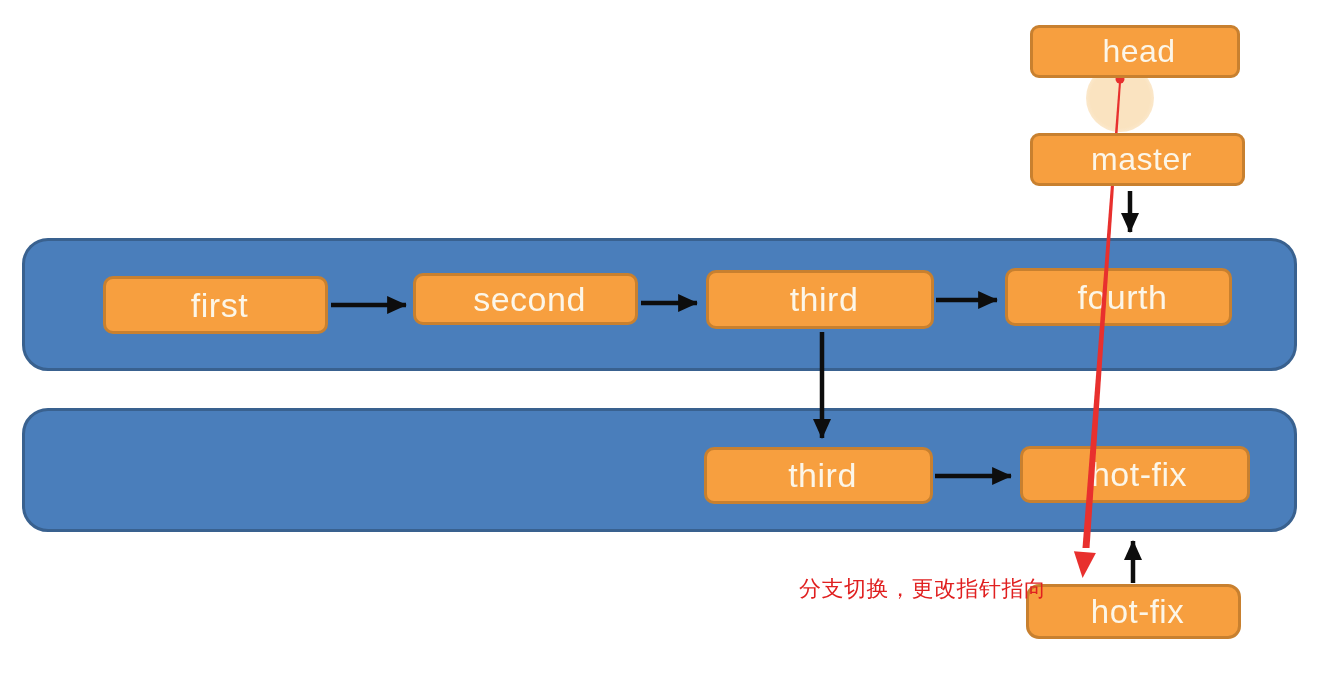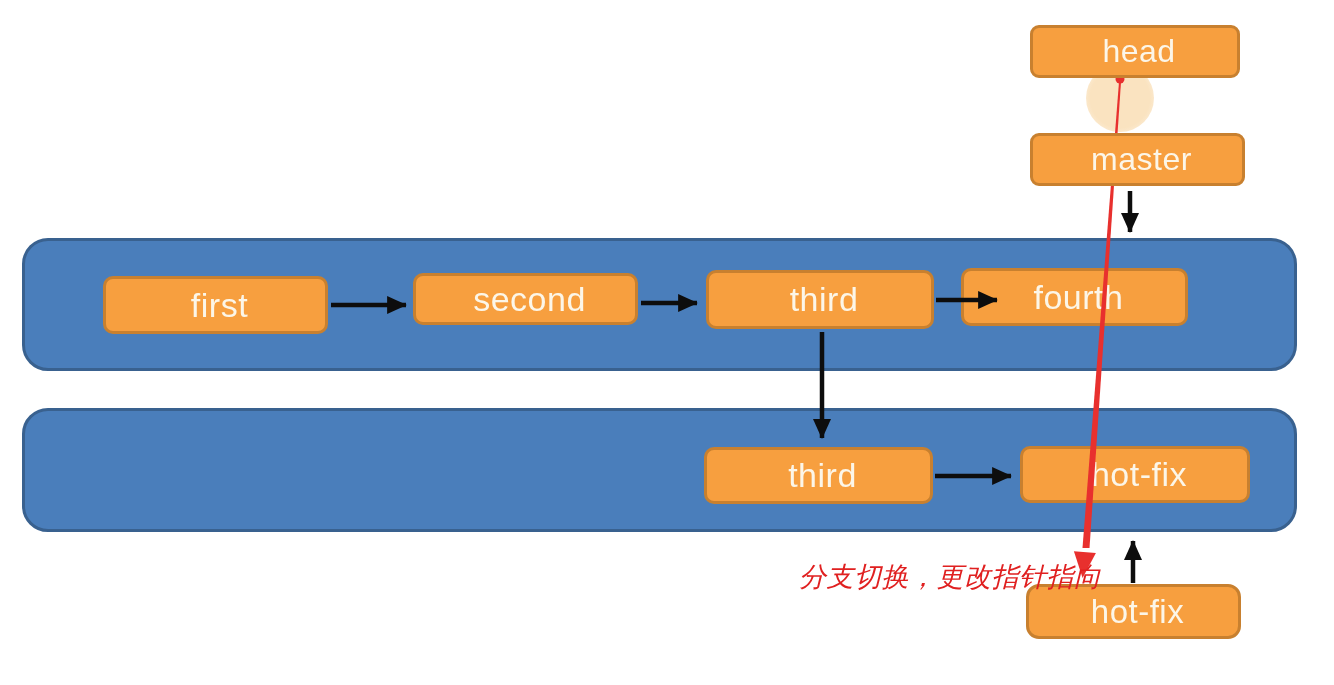--- a/index.html
+++ b/index.html
@@ -28,45 +28,45 @@
     display:flex; align-items:center; justify-content:center;
     font-size:34px; letter-spacing:0.5px;
     z-index:10;
     padding-left:8px;
   }
   #n-head    { left:1030px; top:25px;  width:210px; height:53px; font-size:32px; z-index:30; border-radius:9px; }
   #n-master  { left:1030px; top:133px; width:215px; height:53px; font-size:32px; z-index:30; border-radius:9px; }
   #n-first   { left:103px;  top:276px; width:225px; height:58px; }
   #n-second  { left:413px;  top:273px; width:225px; height:52px; }
   #n-third1  { left:706px;  top:270px; width:228px; height:59px; }
-  #n-fourth  { left:961px; top:268px; width:227px; height:58px; }
+  #n-fourth  { left:1005px; top:268px; width:227px; height:58px; }
   #n-third2  { left:704px;  top:447px; width:229px; height:57px; }
   #n-hotfix1 { left:1020px; top:446px; width:230px; height:57px; }
   #n-hotfix2 { left:1026px; top:584px; width:215px; height:55px; border-radius:13px; font-size:33px; }
 
   .laser {
     position:absolute; left:1086px; top:64px; width:68px; height:68px;
     border-radius:50%; z-index:6;
     background:radial-gradient(circle,
       var(--laser-glow,#fae3c0) 0%,
       var(--laser-glow,#fae3c0) 62%,
       rgba(250,227,192,0.55) 85%,
       rgba(250,227,192,0) 100%);
   }
 
   svg.overlay { position:absolute; left:0; top:0; z-index:20; pointer-events:none; }
   .blk { stroke:var(--arrow,#0d0d0d); stroke-width:4.5; fill:none; }
   .ah-fill { fill:var(--arrow,#0d0d0d); }
   .red-shape { fill:var(--pointer-red,#e8302e); }
 
   .annotation {
-    position:absolute; left:799px; top:564px; width:240px;
-    font-size:27px; line-height:26px; letter-spacing:0.5px;
+    position:absolute; left:799px; top:576px; width:240px;
+    font-size:22px; line-height:26px; letter-spacing:0.5px;
     color:var(--annotation-red,#e02020);
-    z-index:25; white-space:nowrap;font-style:italic;
+    z-index:25; white-space:nowrap;
   }
 </style>
 </head>
 <body>
 
 <div class="stage">
 
   <div class="lane" id="lane1"></div>
   <div class="lane" id="lane2"></div>
 

